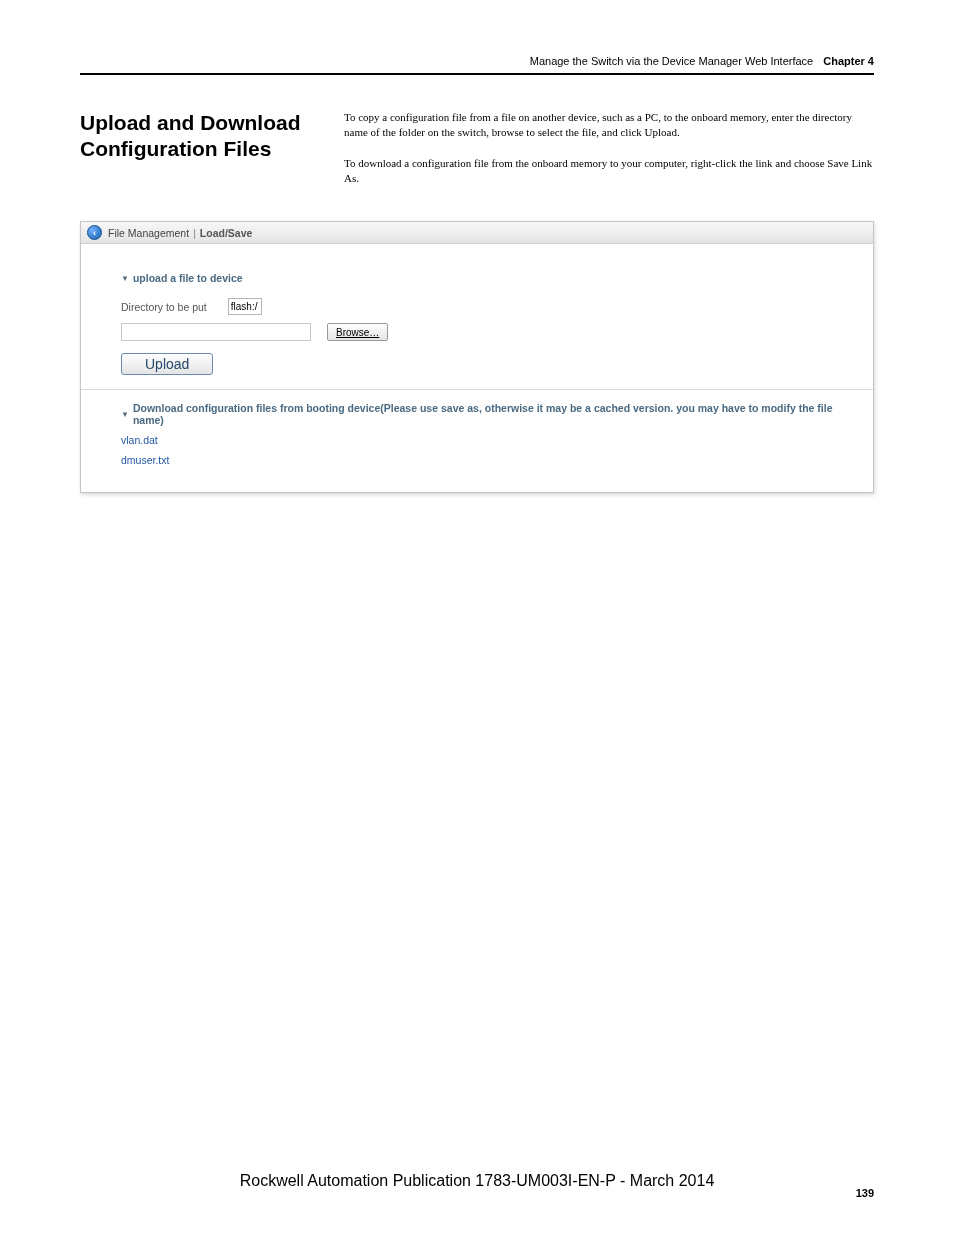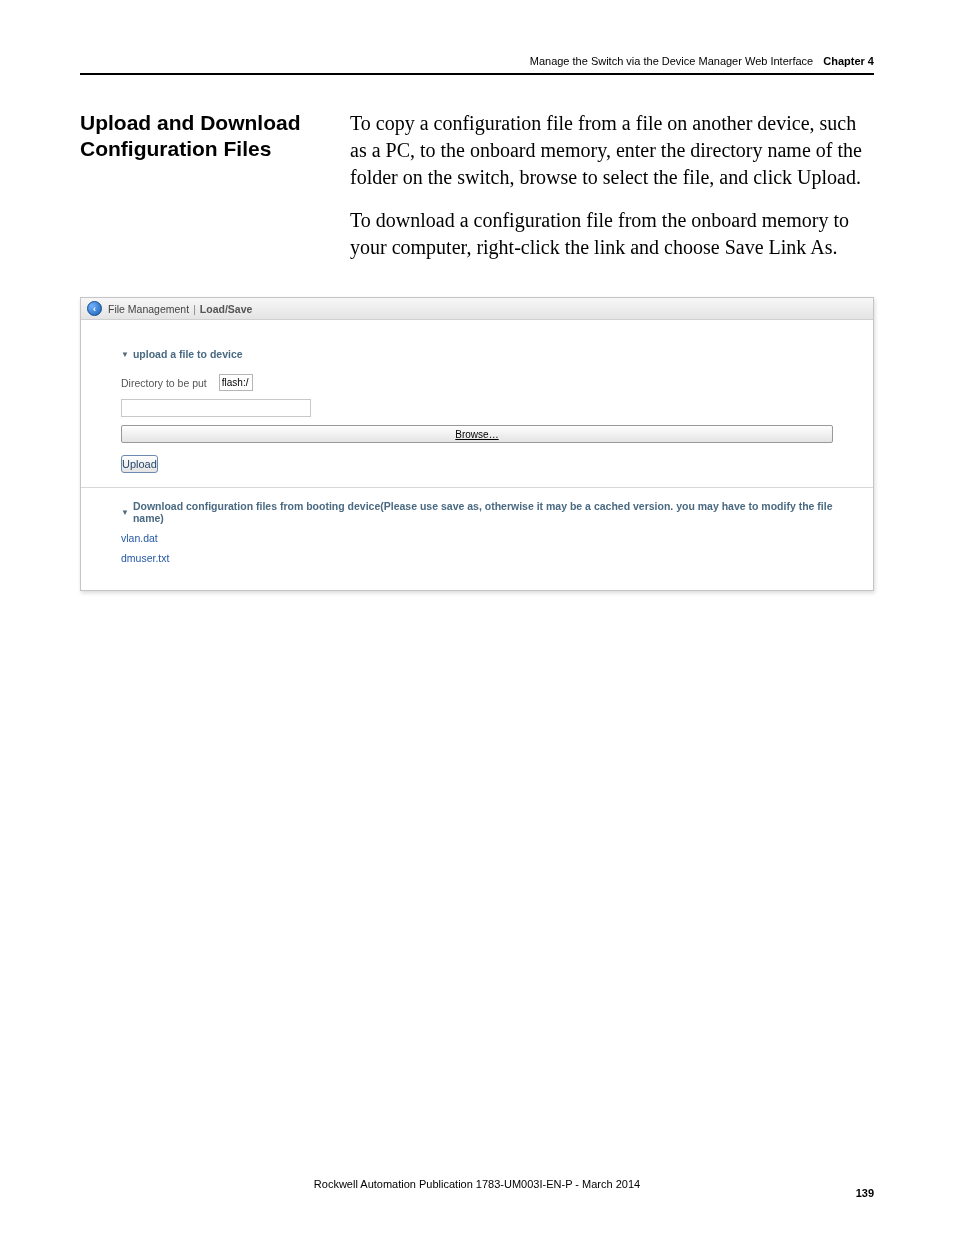--- a/index.html
+++ b/index.html
@@ -17,33 +17,33 @@
   .header-row {
     display: flex;
     justify-content: flex-end;
     font-family: 'Myriad Pro', 'Segoe UI', Arial, sans-serif;
     font-size: 11px;
     padding-bottom: 6px;
   }
   .header-row .chap-title { margin-right: 10px; }
   .header-row .chap-label { font-weight: bold; text-align: right; }
   .hr-top { border: none; border-top: 2px solid #000; margin-bottom: 35px; }
-  .content-row { display: flex; gap: 30px; }
+  .content-row { display: flex; gap: 24px; }
   .left-col {
     width: 240px;
     flex-shrink: 0;
     font-family: 'Myriad Pro', 'Segoe UI', Arial, sans-serif;
     font-weight: 700;
     font-size: 21px;
     line-height: 1.25;
   }
   .right-col {
     flex: 1;
     font-family: 'Adobe Garamond Pro', Garamond, Georgia, serif;
-    font-size: 20px;
+    font-size: 11px;
     line-height: 1.35;
   }
   .right-col p { margin-bottom: 16px; }
   .screenshot {
     margin-top: 20px;
     border: 1px solid #c5c5c5;
     box-shadow: 1px 2px 4px rgba(0,0,0,0.15);
     font-family: Verdana, Arial, sans-serif;
     font-size: 10.5px;
     background: #fff;
@@ -74,70 +74,70 @@
     font-weight: bold;
     color: #4a6a82;
     margin-bottom: 14px;
     display: flex; align-items: center; gap: 4px;
   }
   .tri {
     display: inline-block;
     font-size: 8px;
     color: #556a7a;
   }
-  .dir-row { display: flex; align-items: center; gap: 12px; margin-bottom: 8px; }
+  .dir-row { display: flex; align-items: center; gap: 21px; margin-bottom: 8px; }
   .dir-row .label { color: #555; }
   .dir-input {
     border: 1px solid #b5b5b5;
     height: 17px;
     width: 34px;
     background: #fff;
     font-size: 10px;
     padding: 0 2px;
   }
-  .file-row { display: flex; gap: 8px; margin-bottom: 12px; flex-direction: column; }
+  .file-row { display: flex; align-items: center; gap: 16px; margin-bottom: 12px; }
   .file-input {
     width: 190px; height: 18px;
     border: 1px solid #c8c8c8;
     background: #fff;
   }
   .browse-btn {
     font-family: Arial, sans-serif;
     font-size: 10px;
     height: 18px;
     padding: 0 8px;
     background: linear-gradient(#fefefe, #e4e4e4);
     border: 1px solid #999;
     border-radius: 2px;
     cursor: pointer;
     text-decoration: underline;
     color: #000;
   }
   .upload-btn {
     font-family: Arial, sans-serif;
-    font-size: 11px;
-    padding: 2px 0;
+    font-size: 14px;
+    padding: 2px 23px;
     background: linear-gradient(#fefefe, #e4e4e4);
     border: 1px solid #6a8ab0;
     border-radius: 3px;
     color: #26486a;
     cursor: pointer;
     margin-bottom: 4px;
   }
   .ss-divider { border-bottom: 1px solid #d8d8d8; margin: 10px -40px 12px -40px; }
   .download-head { font-weight: bold; color: #4a6a82; margin-bottom: 8px; display:flex; align-items:center; gap:4px;}
   .file-link { color: #2458a6; margin-bottom: 8px; cursor: pointer; }
   .footer {
     position: absolute;
     bottom: 45px;
     left: 0; right: 0;
     display: flex;
     justify-content: center;
     font-family: 'Myriad Pro', 'Segoe UI', Arial, sans-serif;
-    font-size: 11px;
+    font-size: 16px;
     color: #000;
   }
   .page-num {
     position: absolute;
     bottom: 36px;
     right: 80px;
     font-family: 'Myriad Pro', 'Segoe UI', Arial, sans-serif;
     font-size: 11px;
     font-weight: bold;
   }

